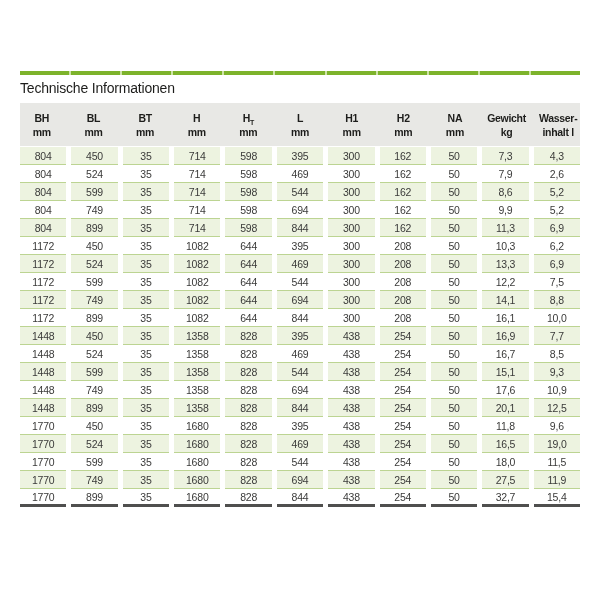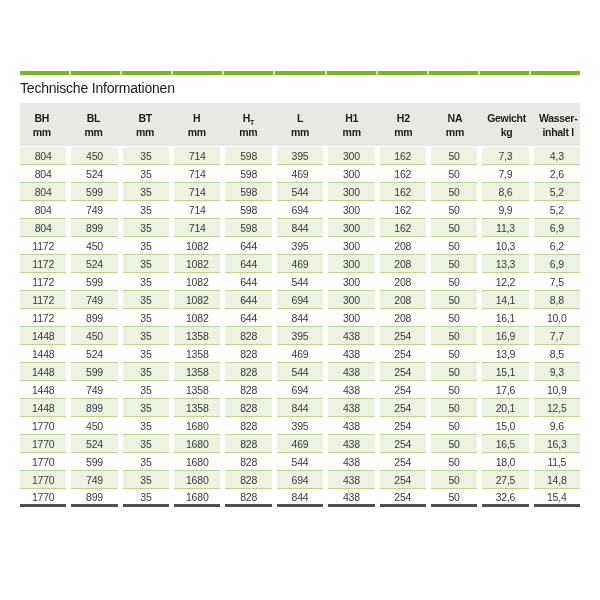--- a/index.html
+++ b/index.html
@@ -265,21 +265,21 @@
           <div class="tr even">
             <div class="td">1448</div>
             <div class="td">524</div>
             <div class="td">35</div>
             <div class="td">1358</div>
             <div class="td">828</div>
             <div class="td">469</div>
             <div class="td">438</div>
             <div class="td">254</div>
             <div class="td">50</div>
-            <div class="td">13,9</div>
+            <div class="td">16,7</div>
             <div class="td">8,5</div>
           </div>
           <div class="tr odd">
             <div class="td">1448</div>
             <div class="td">599</div>
             <div class="td">35</div>
             <div class="td">1358</div>
             <div class="td">828</div>
             <div class="td">544</div>
             <div class="td">438</div>
@@ -317,35 +317,35 @@
           <div class="tr even">
             <div class="td">1770</div>
             <div class="td">450</div>
             <div class="td">35</div>
             <div class="td">1680</div>
             <div class="td">828</div>
             <div class="td">395</div>
             <div class="td">438</div>
             <div class="td">254</div>
             <div class="td">50</div>
-            <div class="td">15,0</div>
+            <div class="td">11,8</div>
             <div class="td">9,6</div>
           </div>
           <div class="tr odd">
             <div class="td">1770</div>
             <div class="td">524</div>
             <div class="td">35</div>
             <div class="td">1680</div>
             <div class="td">828</div>
             <div class="td">469</div>
             <div class="td">438</div>
             <div class="td">254</div>
             <div class="td">50</div>
             <div class="td">16,5</div>
-            <div class="td">16,3</div>
+            <div class="td">19,0</div>
           </div>
           <div class="tr even">
             <div class="td">1770</div>
             <div class="td">599</div>
             <div class="td">35</div>
             <div class="td">1680</div>
             <div class="td">828</div>
             <div class="td">544</div>
             <div class="td">438</div>
             <div class="td">254</div>
@@ -357,31 +357,31 @@
             <div class="td">1770</div>
             <div class="td">749</div>
             <div class="td">35</div>
             <div class="td">1680</div>
             <div class="td">828</div>
             <div class="td">694</div>
             <div class="td">438</div>
             <div class="td">254</div>
             <div class="td">50</div>
             <div class="td">27,5</div>
-            <div class="td">14,8</div>
+            <div class="td">11,9</div>
           </div>
           <div class="tr even">
             <div class="td">1770</div>
             <div class="td">899</div>
             <div class="td">35</div>
             <div class="td">1680</div>
             <div class="td">828</div>
             <div class="td">844</div>
             <div class="td">438</div>
             <div class="td">254</div>
             <div class="td">50</div>
-            <div class="td">32,6</div>
+            <div class="td">32,7</div>
             <div class="td">15,4</div>
           </div>
         </div>
     </div>
   </div>
 </div>
 
 </body></html>

